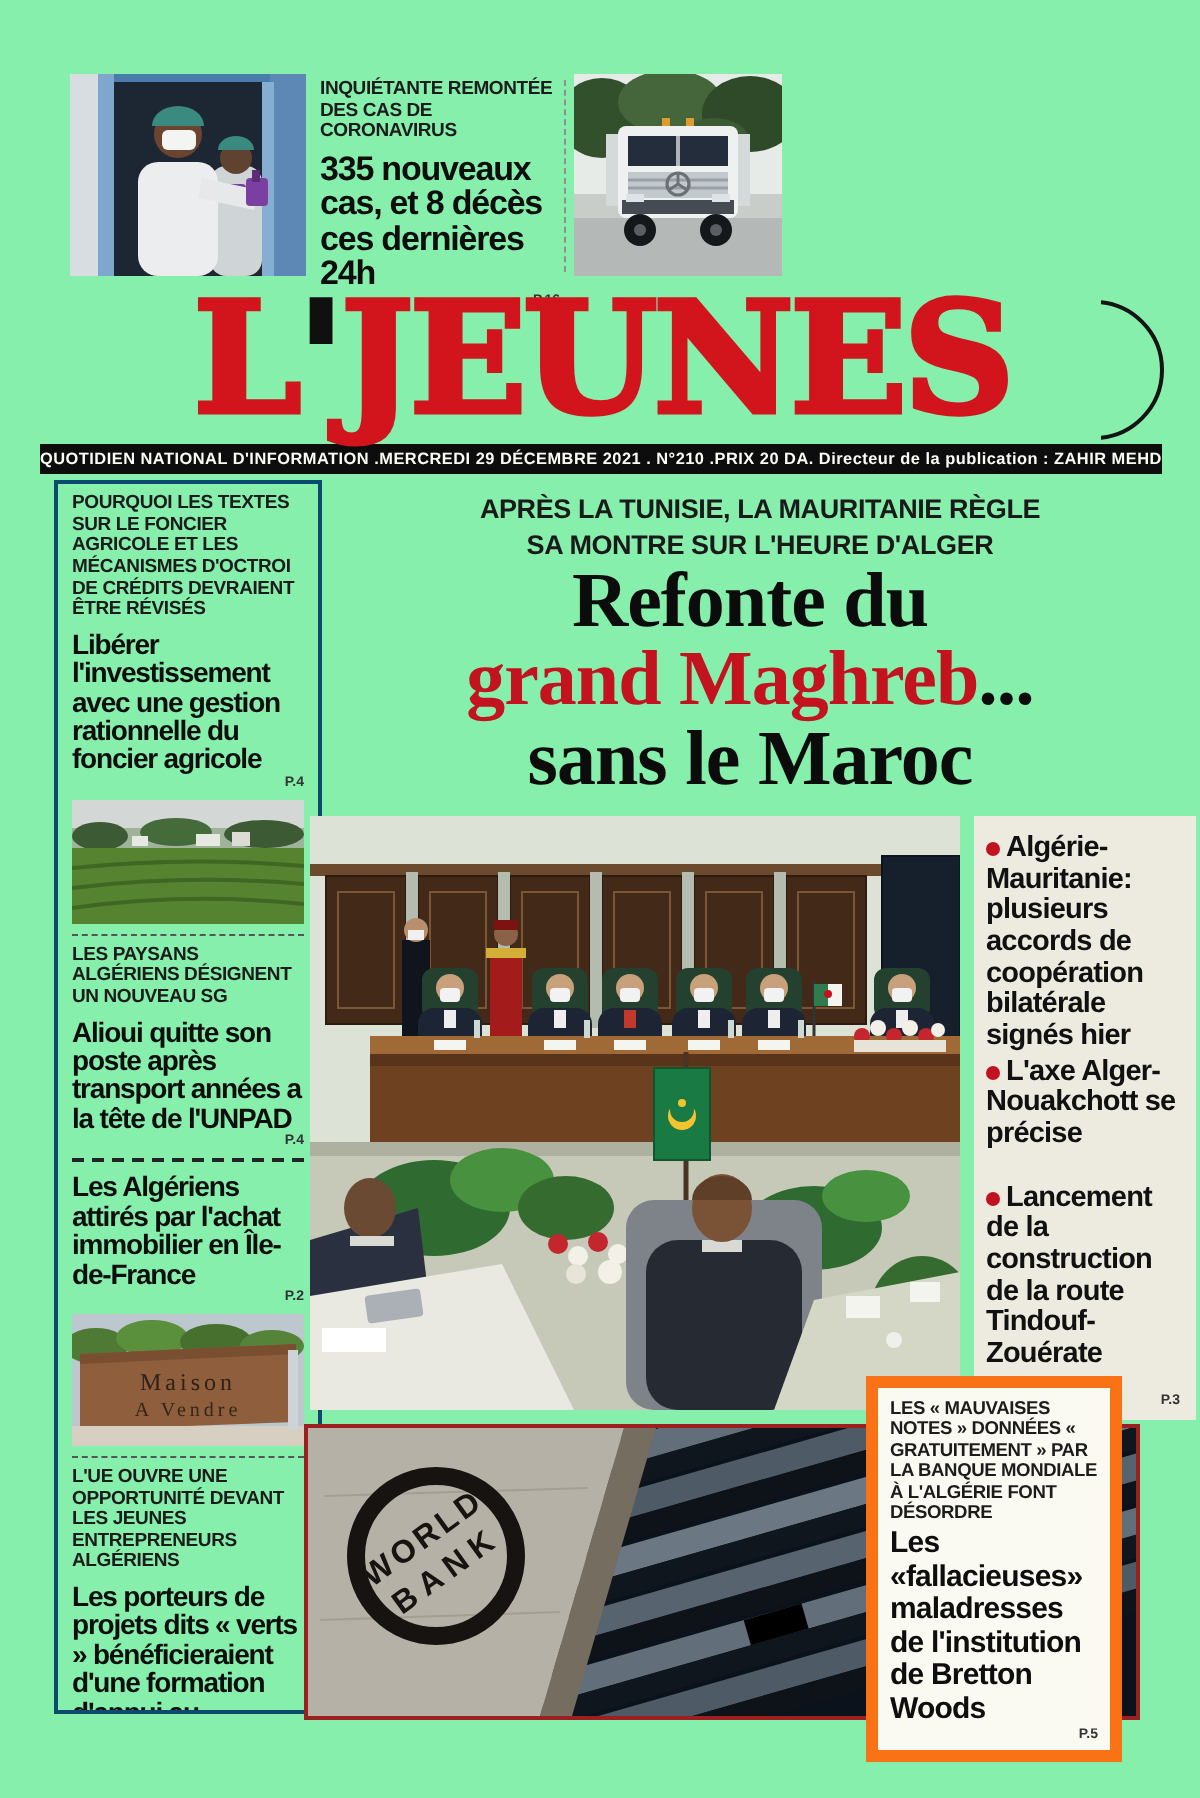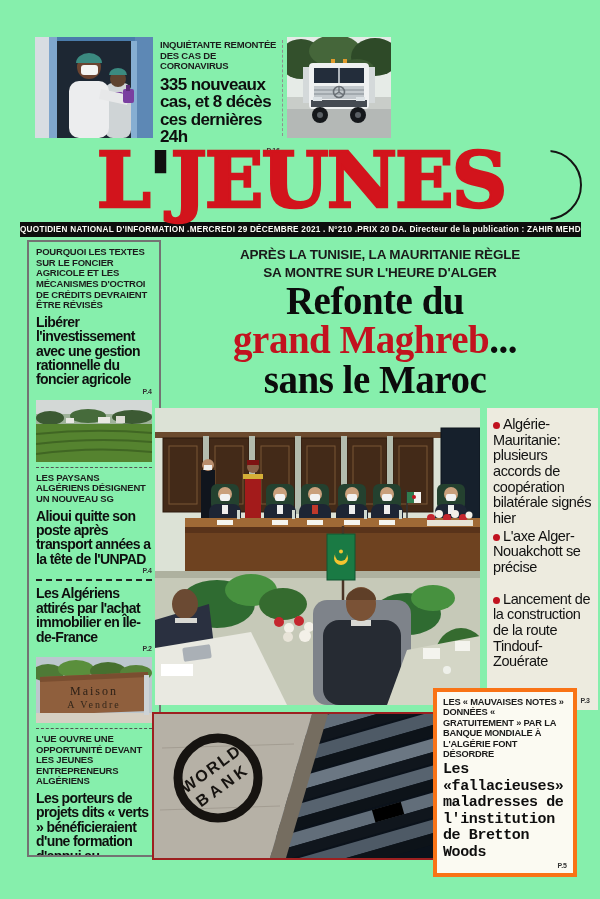--- a/index.html
+++ b/index.html
@@ -18,41 +18,41 @@
   
   #masthead{left:22px;top:138px;width:558px;height:84px;text-align:center;}
   #masthead .ttl{font-family:"DejaVu Serif","Liberation Serif",serif;font-weight:bold;font-size:77px;
       letter-spacing:-2px;color:#d2141c;line-height:84px;-webkit-text-stroke:2.5px #d2141c;position:relative;z-index:2;}
   #masthead .apos{color:#101010;-webkit-text-stroke:2.5px #101010;}
   #mast-arc{left:512px;top:150px;width:66px;height:66px;border:2.5px solid #141414;border-radius:50%;
       clip-path:inset(0 0 0 55%);z-index:1;}
   #infobar{left:20px;top:222px;width:561px;height:15px;background:#0d0d0d;color:#fcfcf6;
       font-size:8.2px;font-weight:bold;letter-spacing:0.25px;line-height:15px;text-align:center;white-space:nowrap;overflow:hidden;}
   
-  #sidebar{left:27px;top:240px;width:134px;height:617px;border:2px solid #737373;box-sizing:border-box;
+  #sidebar{left:27px;top:240px;width:134px;height:617px;border:2px solid #0c4a6e;box-sizing:border-box;
       padding:5px 7px;overflow:hidden;}
   #sidebar .hl{font-size:14px;margin-top:4px;}
   #sidebar .photo{width:100%;display:block;margin:5px 0 2px 0;}
   
   #main-kicker{left:163px;top:246px;width:434px;text-align:center;font-weight:bold;font-size:13.5px;
       line-height:1.3;letter-spacing:-0.2px;color:#1a1a1a;}
   #main-headline{left:150px;top:281px;width:450px;text-align:center;
       font-family:"Liberation Serif","DejaVu Serif",serif;font-weight:bold;font-size:39px;line-height:1.01;color:#0c0c0c;letter-spacing:-0.5px;}
   #main-headline .red{color:#c2131f;}
   
   #bullets{left:487px;top:408px;width:111px;height:302px;background:#edebdf;box-sizing:border-box;padding:9px 5px 6px 6px;}
-  .bullet{font-weight:normal;font-size:14.5px;line-height:1.08;letter-spacing:-0.4px;color:#111;}
+  .bullet{font-weight:bold;font-size:14.5px;line-height:1.08;letter-spacing:-0.4px;color:#111;}
   .dot{display:inline-block;width:7px;height:7px;background:#c1121f;border-radius:50%;margin-right:3px;}
   #bullets .pref{position:absolute;right:8px;bottom:6px;}
   
   #wb-photo{left:152px;top:712px;width:418px;height:148px;border:2px solid #9c2020;box-sizing:border-box;background:#0b121b;}
-  #wb-box{left:433px;top:688px;width:144px;border:4px solid #f97316;background:#fbfaf2;box-sizing:border-box;
+  #wb-box{left:433px;top:688px;width:128px;border:6px solid #f97316;background:#fbfaf2;box-sizing:border-box;
       padding:5px 6px 4px 6px;z-index:5;}
   #wb-box .k{font-size:9.3px;}
-  #wb-box .hl{font-family:Liberation Mono, monospace;font-size:15px;letter-spacing:-0.4px;line-height:1.1;margin-top:3px;}
+  #wb-box .hl{font-family:Liberation Sans, sans-serif;font-size:15px;letter-spacing:-0.4px;line-height:1.1;margin-top:3px;}
   svg{display:block;}
 </style>
 </head>
 <body>
 
 <div id="page">
 
   <div class="abs" style="left:35px;top:37px;width:118px;height:101px;">
     <svg width="118" height="101" viewBox="0 0 118 101">
       <rect width="118" height="101" fill="#4a7cab"></rect>

